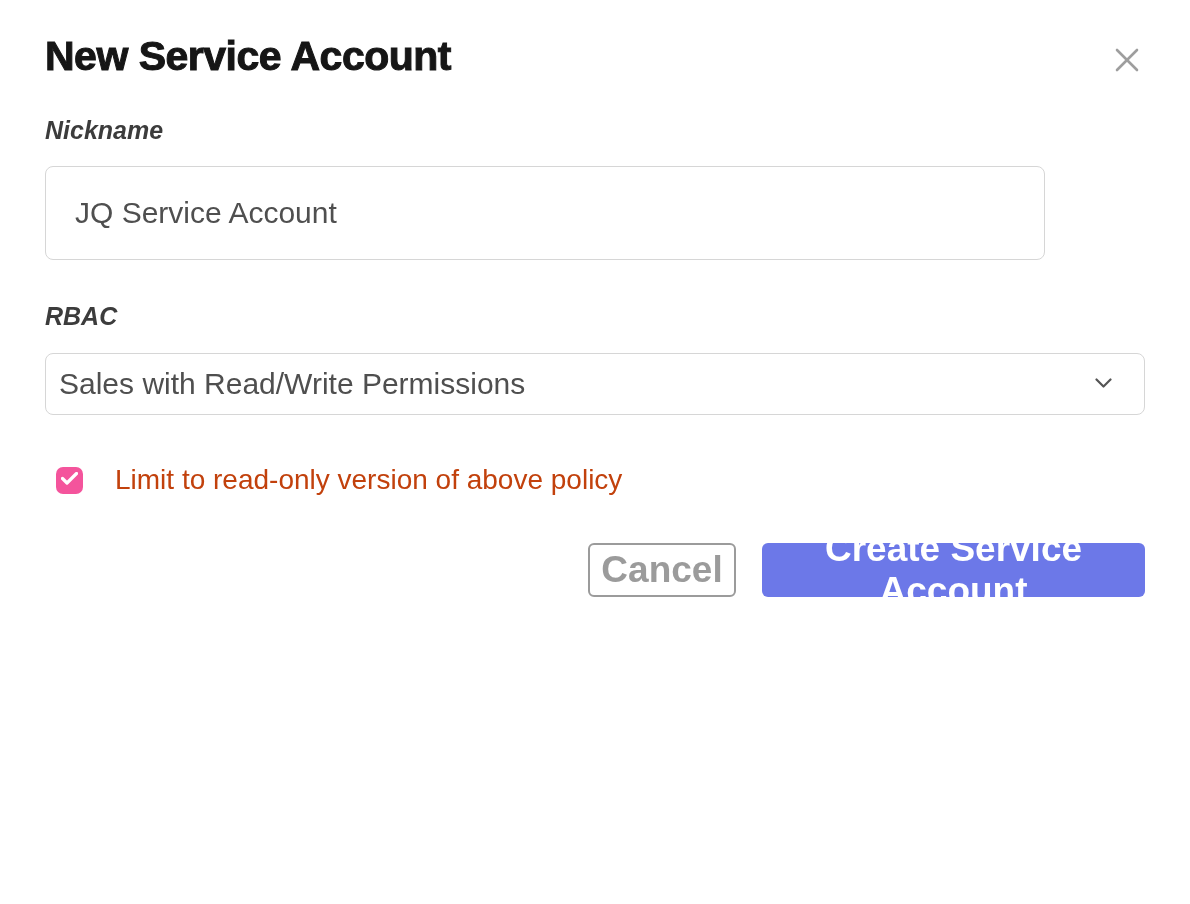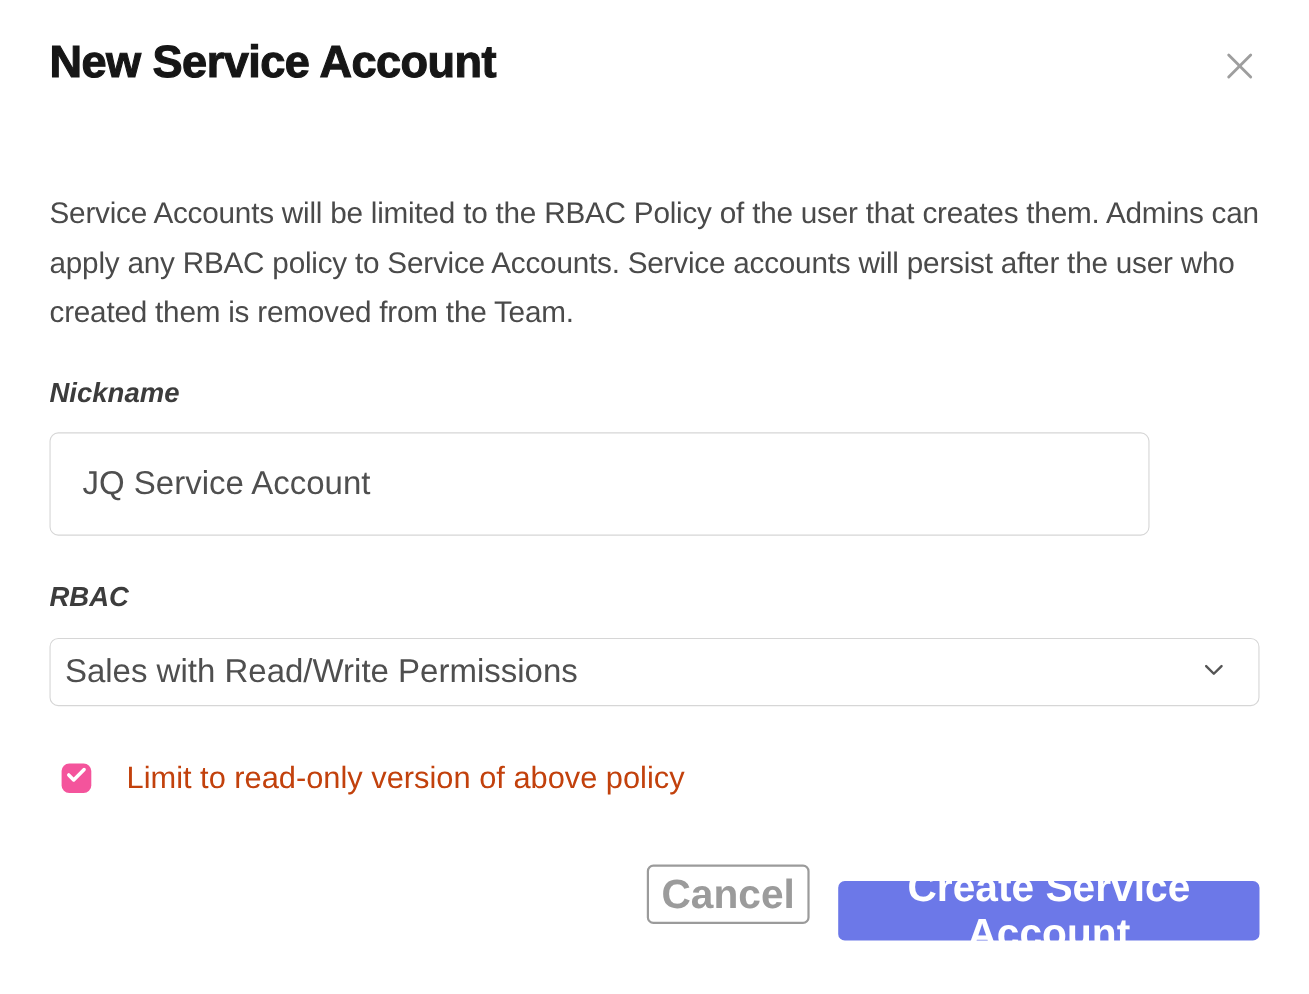--- a/index.html
+++ b/index.html
@@ -129,41 +129,39 @@
     width: 148px;
     background: #ffffff;
     border: 2px solid #9b9b9b;
     color: #9b9b9b;
   }
   .btn-create {
     width: 383px;
     background: #6c78e8;
     border: none;
     color: #ffffff;
-    margin-top: 31px;
   }
 </style>
 </head>
 <body>
 
 <div class="modal">
 
   <div class="modal-header">
     <h1 class="modal-title">New Service Account</h1>
     <button class="close-btn">
       <span>
         <svg width="28" height="28" viewBox="0 0 28 28">
           <line x1="4" y1="4" x2="24" y2="24" stroke="#9e9e9e" stroke-width="2.6" stroke-linecap="round"></line>
           <line x1="24" y1="4" x2="4" y2="24" stroke="#9e9e9e" stroke-width="2.6" stroke-linecap="round"></line>
         </svg>
       </span>
     </button>
   </div>
 
-  <p class="description">Service Accounts will be limited to the RBAC Policy of the user that creates them. Admins can apply any RBAC policy to Service Accounts. Service accounts will persist after the user who created them is removed from the Team.</p>
 
   <div class="field-label">Nickname</div>
 
   <input class="text-input" type="text" value="JQ Service Account" style="">
 
   <div class="field-label rbac-label">RBAC</div>
 
   <div class="select-box">
     <span class="select-value">Sales with Read/Write Permissions</span>
     <span>

